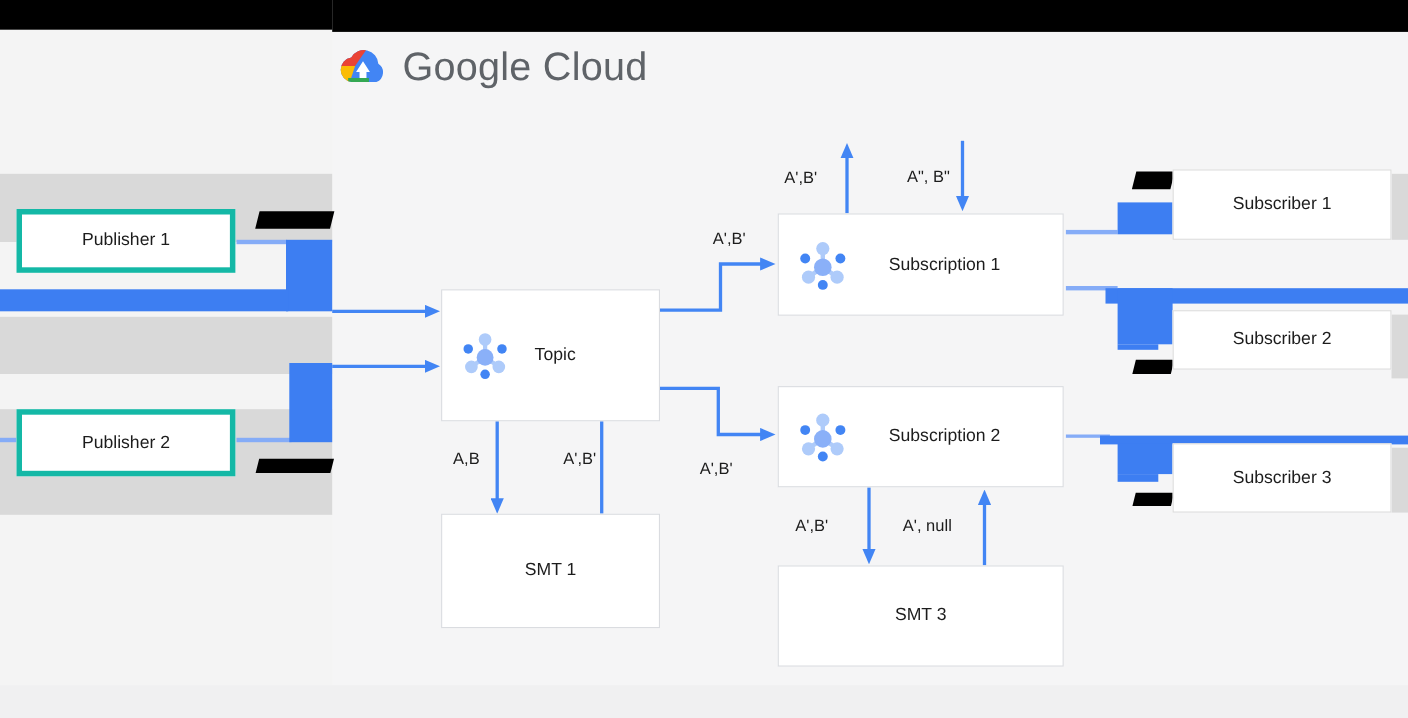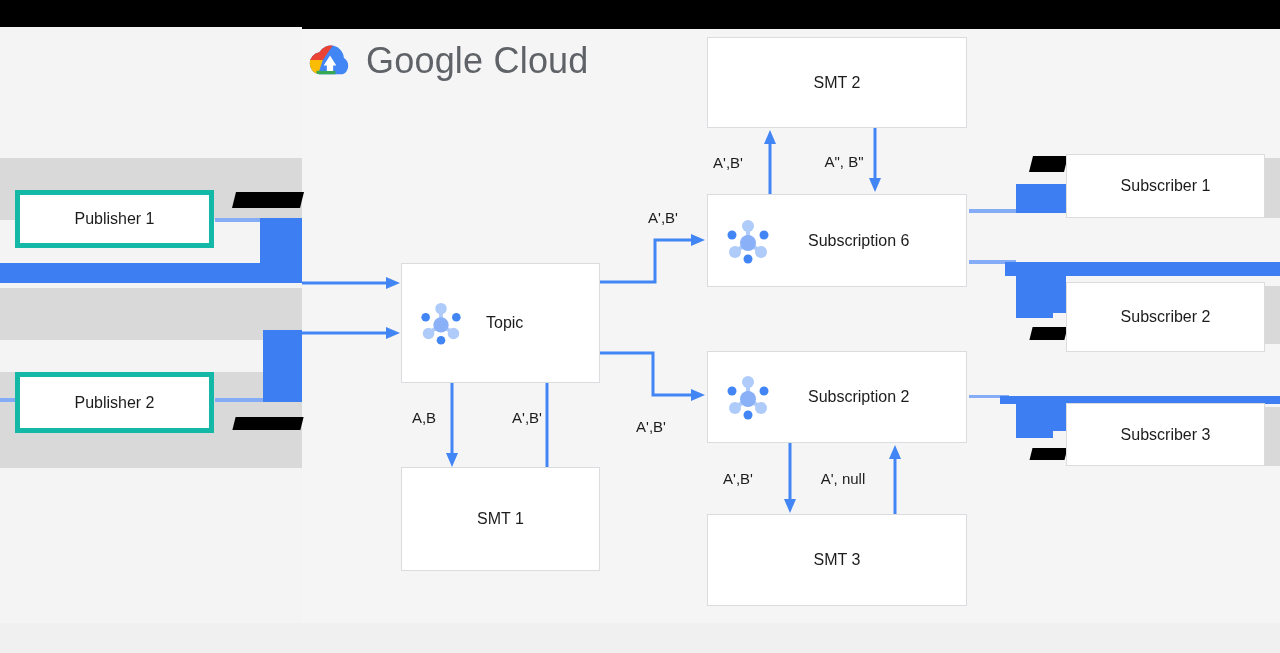--- a/index.html
+++ b/index.html
@@ -144,28 +144,25 @@
 
   <div class="node icon-node topic-node" style="left:401px;top:263px;width:199px;height:120px;">
     <svg class="pubsub-icon" width="46" height="46">
         <use href="#pubsub"></use>
       </svg>
     <span class="label">Topic</span>
   </div>
   <div class="node" style="left:401px;top:467px;width:199px;height:104px;">
     <span class="label">SMT 1</span>
   </div>
-  <div class="node" style="left:707px;top:37px;width:260px;height:91px;">
-    <span class="label">SMT 2</span>
-  </div>
   <div class="node icon-node" style="left:707px;top:194px;width:260px;height:93px;">
     <svg class="pubsub-icon" width="48" height="48">
         <use href="#pubsub"></use>
       </svg>
-    <span class="label">Subscription 6</span>
+    <span class="label">Subscription 1</span>
   </div>
   <div class="node icon-node" style="left:707px;top:351px;width:260px;height:92px;">
     <svg class="pubsub-icon" width="48" height="48">
         <use href="#pubsub"></use>
       </svg>
     <span class="label">Subscription 2</span>
   </div>
   <div class="node" style="left:707px;top:514px;width:260px;height:92px;">
     <span class="label">SMT 3</span>
   </div>
@@ -185,21 +182,21 @@
   <div class="abs black-bar skewed" style="left:1031px;top:327px;width:35px;height:13px;"></div>
   <div class="abs black-bar skewed" style="left:1031px;top:448px;width:35px;height:12px;"></div>
 
   <div class="abs gray-strip" style="left:1265px;top:158px;width:15px;height:60px;"></div>
   <div class="abs gray-strip" style="left:1265px;top:286px;width:15px;height:58px;"></div>
   <div class="abs gray-strip" style="left:1265px;top:407px;width:15px;height:59px;"></div>
 
   <div class="plain-box sub-box" style="left:1066px;top:154px;width:199px;height:64px;">
     <span class="label">Subscriber 1</span>
   </div>
-  <div class="plain-box sub-box" style="left:1066px;top:282px;width:199px;height:70px;">
+  <div class="plain-box sub-box" style="left:1066px;top:282px;width:199px;height:54px;">
     <span class="label">Subscriber 2</span>
   </div>
   <div class="plain-box sub-box" style="left:1066px;top:403px;width:199px;height:63px;">
     <span class="label">Subscriber 3</span>
   </div>
 
   <span class="edge-label" style="left:424px;top:417px;">A,B</span>
   <span class="edge-label" style="left:527px;top:417px;">A',B'</span>
   <span class="edge-label" style="left:663px;top:217px;">A',B'</span>
   <span class="edge-label" style="left:651px;top:426px;">A',B'</span>

